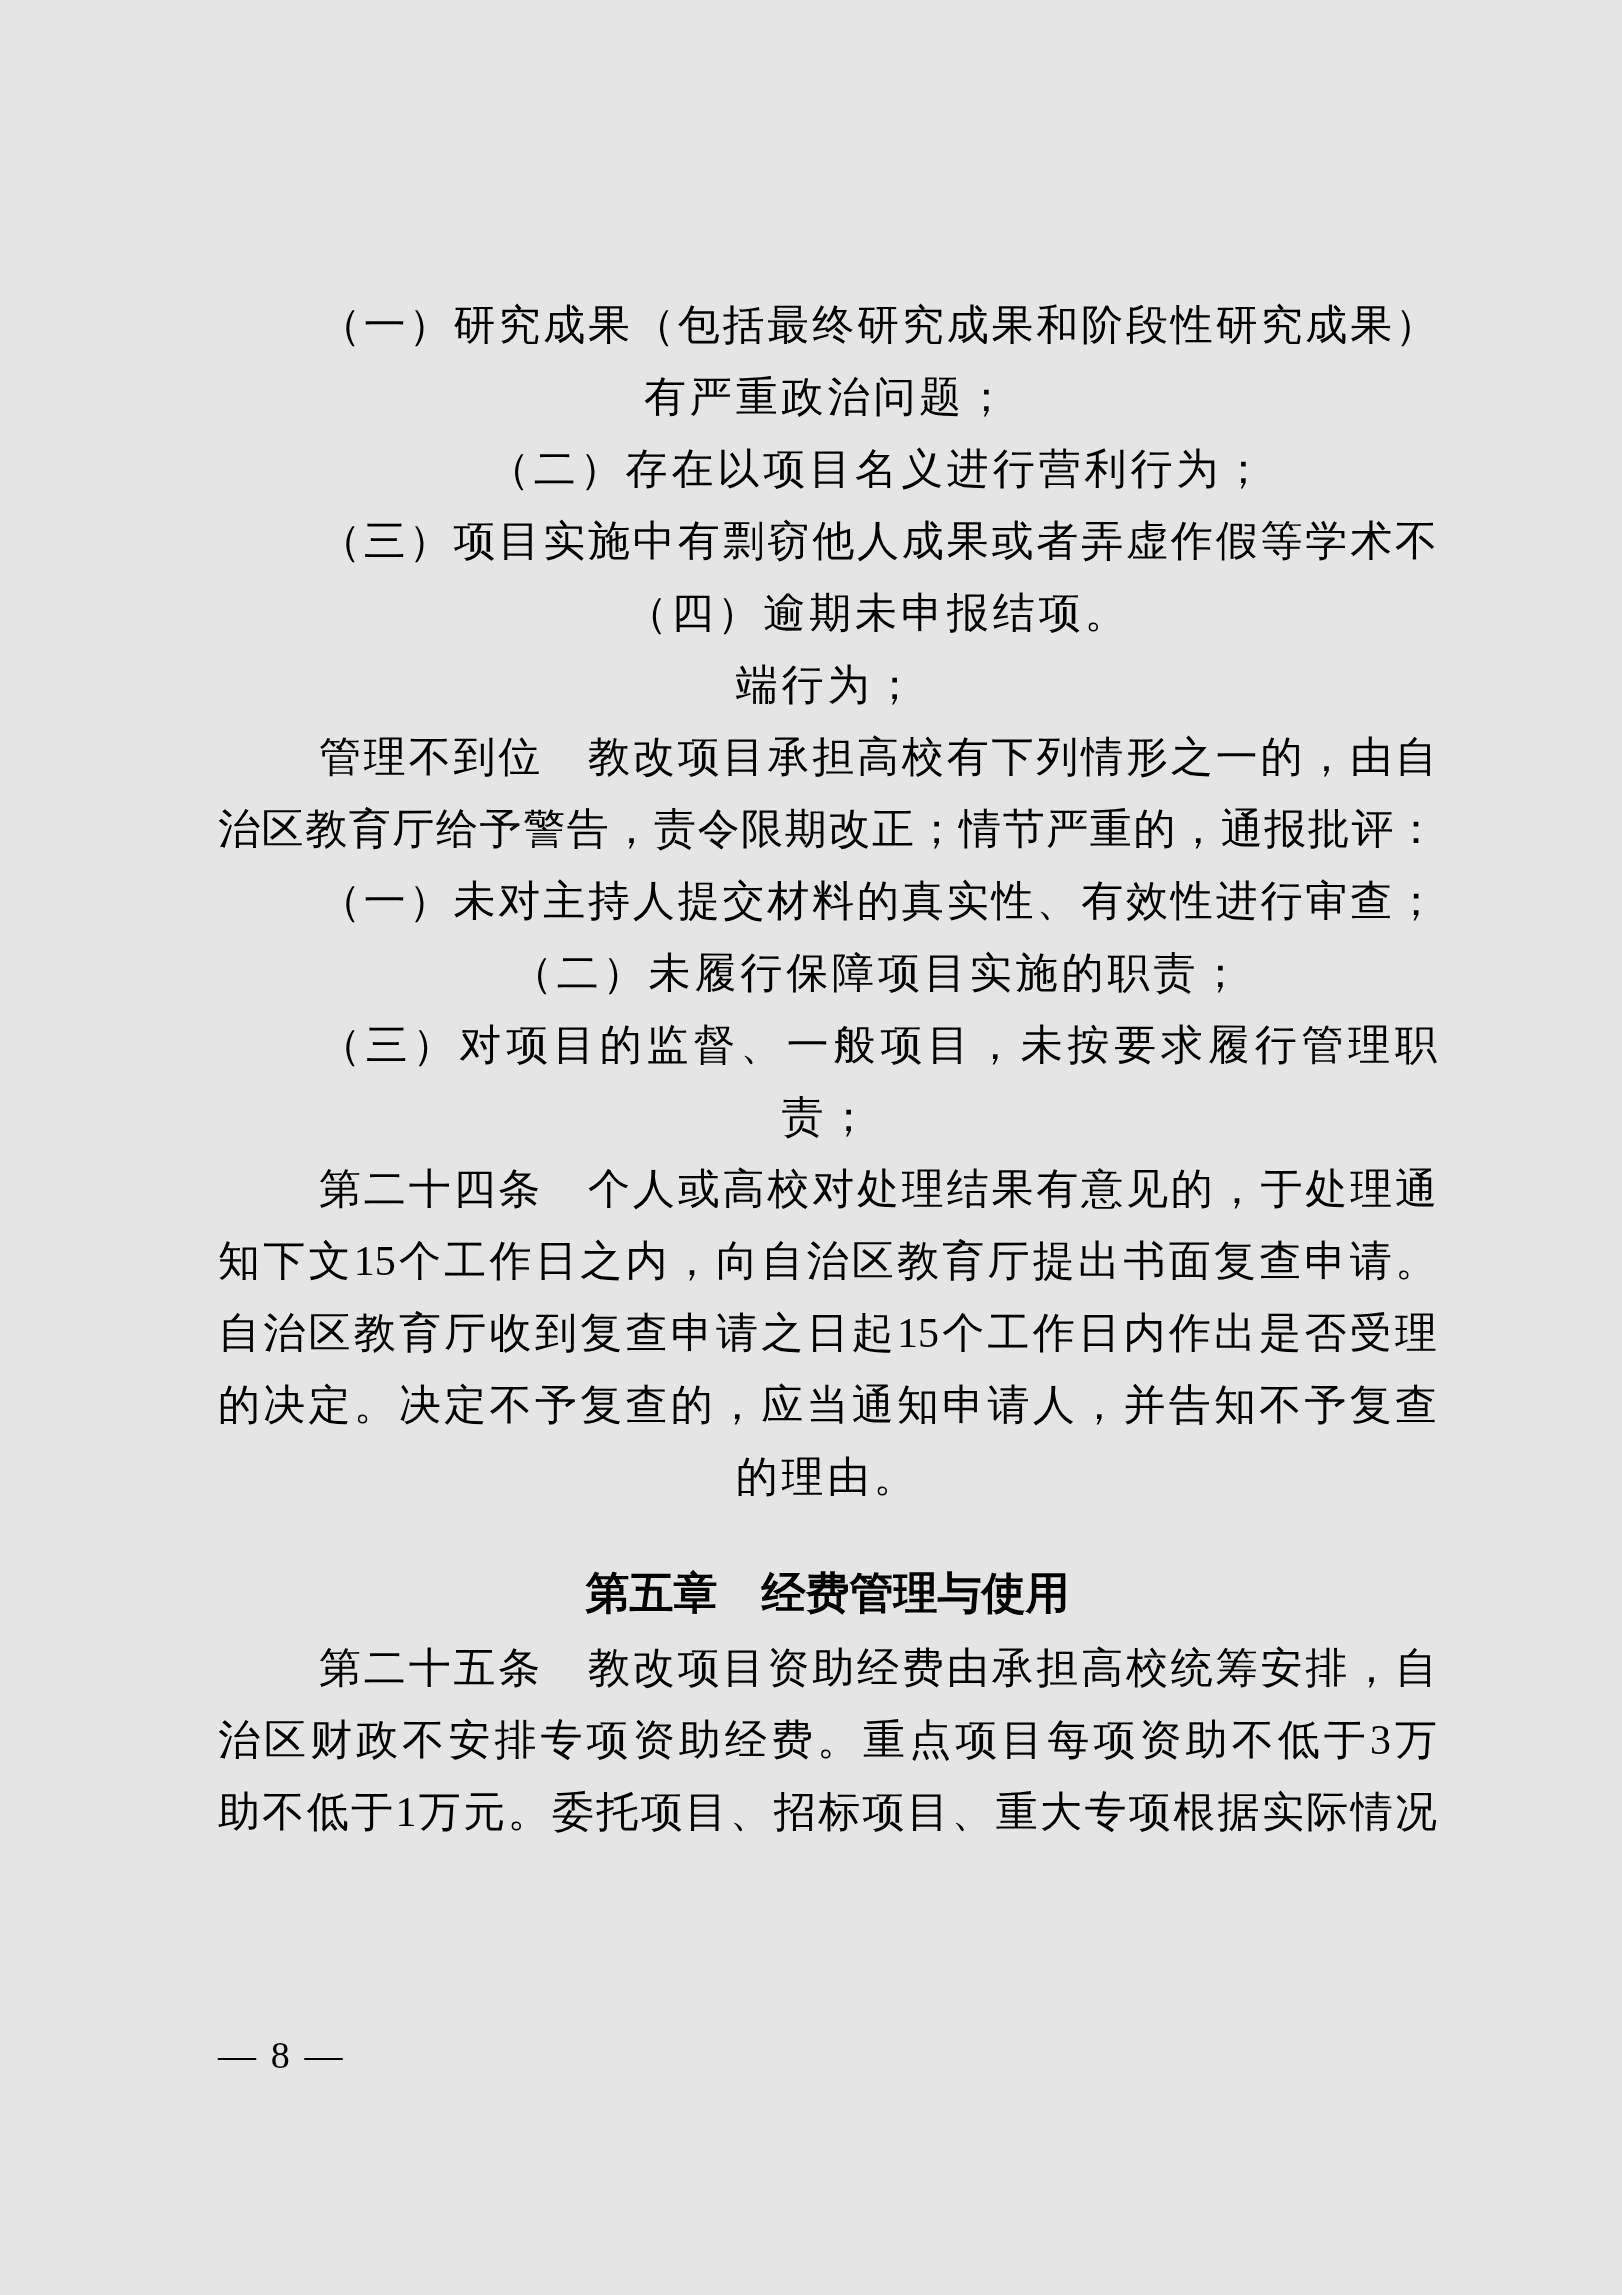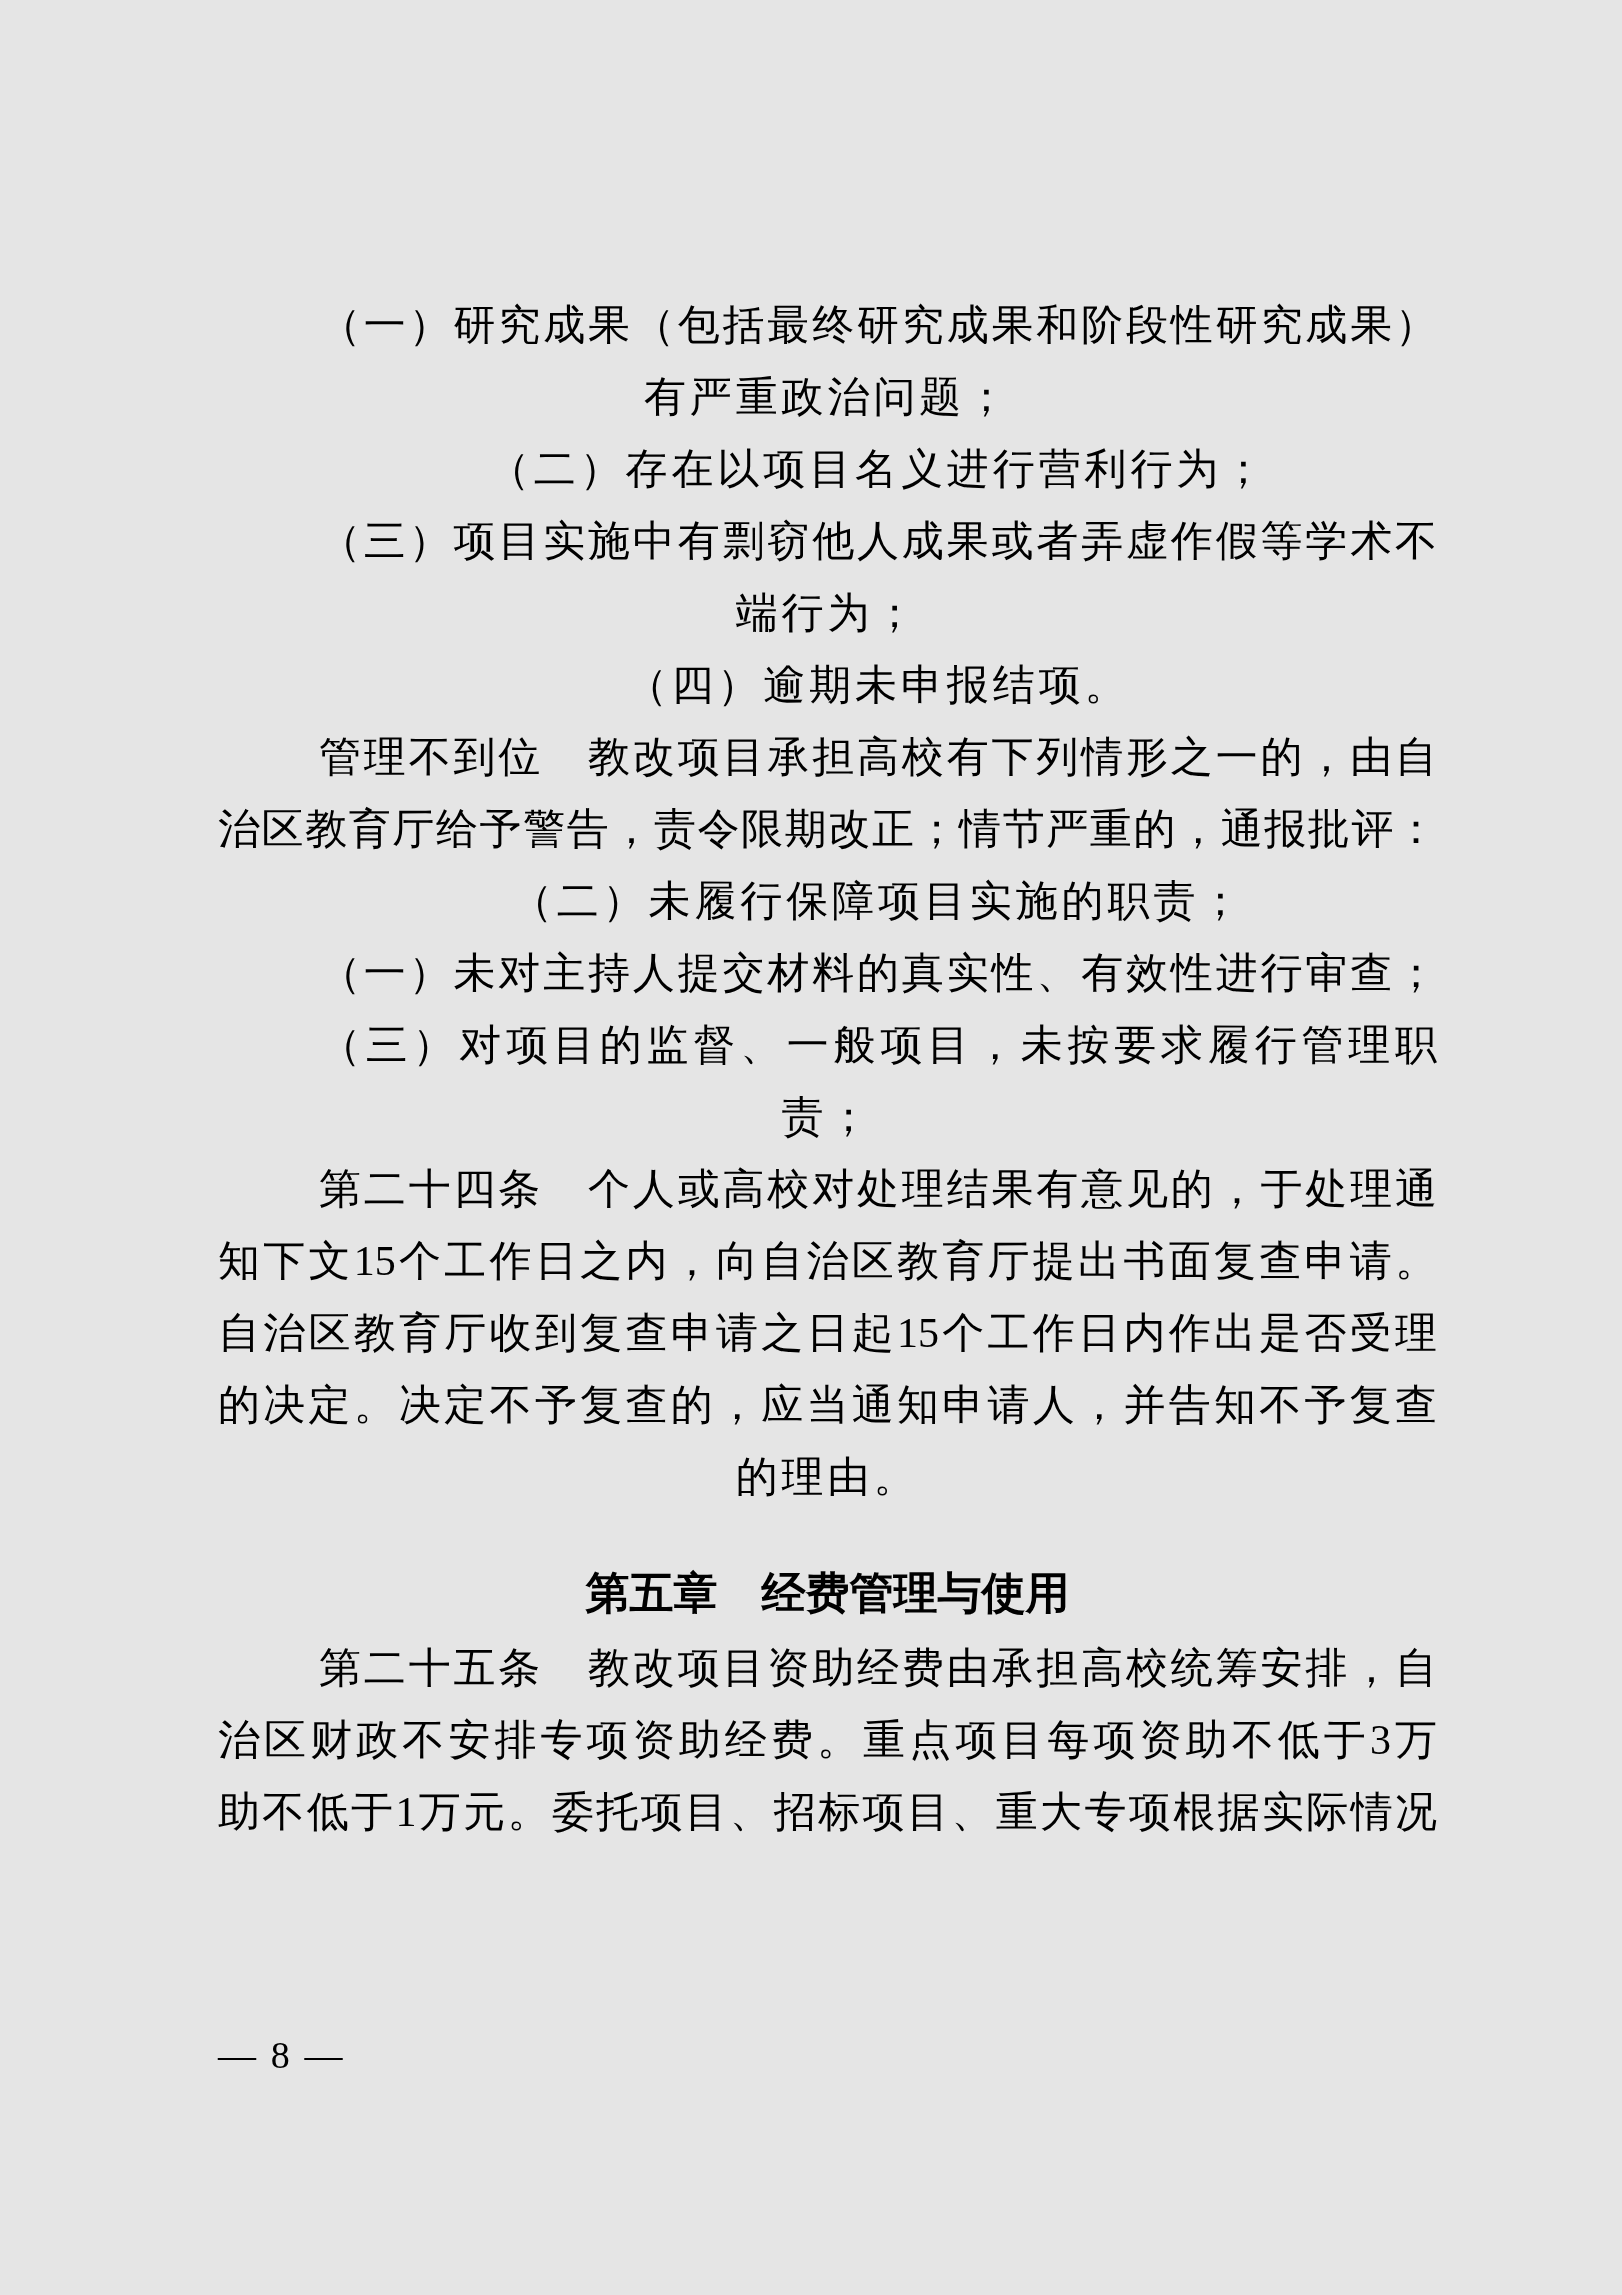--- a/index.html
+++ b/index.html
@@ -63,26 +63,26 @@
 </head>
 <body>
 
 <div class="page">
 
   <div class="textblock part1">
     <p class="line indent fill">（一）研究成果（包括最终研究成果和阶段性研究成果）</p>
     <p class="line">有严重政治问题；</p>
     <p class="line indent">（二）存在以项目名义进行营利行为；</p>
     <p class="line indent fill">（三）项目实施中有剽窃他人成果或者弄虚作假等学术不</p>
+    <p class="line indent">（四）逾期未申报结项。</p>
     <p class="line">端行为；</p>
-    <p class="line indent">（四）逾期未申报结项。</p>
     <p class="line indent fill">管理不到位　教改项目承担高校有下列情形之一的，由自</p>
     <p class="line fill">治区教育厅给予警告，责令限期改正；情节严重的，通报批评：</p>
+    <p class="line indent fill">（一）未对主持人提交材料的真实性、有效性进行审查；</p>
     <p class="line indent">（二）未履行保障项目实施的职责；</p>
-    <p class="line indent fill">（一）未对主持人提交材料的真实性、有效性进行审查；</p>
     <p class="line indent fill">（三）对项目的监督、一般项目，未按要求履行管理职</p>
     <p class="line">责；</p>
     <p class="line indent fill">第二十四条　个人或高校对处理结果有意见的，于处理通</p>
     <p class="line fill">知下文15个工作日之内，向自治区教育厅提出书面复查申请。</p>
     <p class="line fill">自治区教育厅收到复查申请之日起15个工作日内作出是否受理</p>
     <p class="line fill">的决定。决定不予复查的，应当通知申请人，并告知不予复查</p>
     <p class="line">的理由。</p>
   </div>
 
   <h2 class="chapter-heading">第五章　经费管理与使用</h2>

